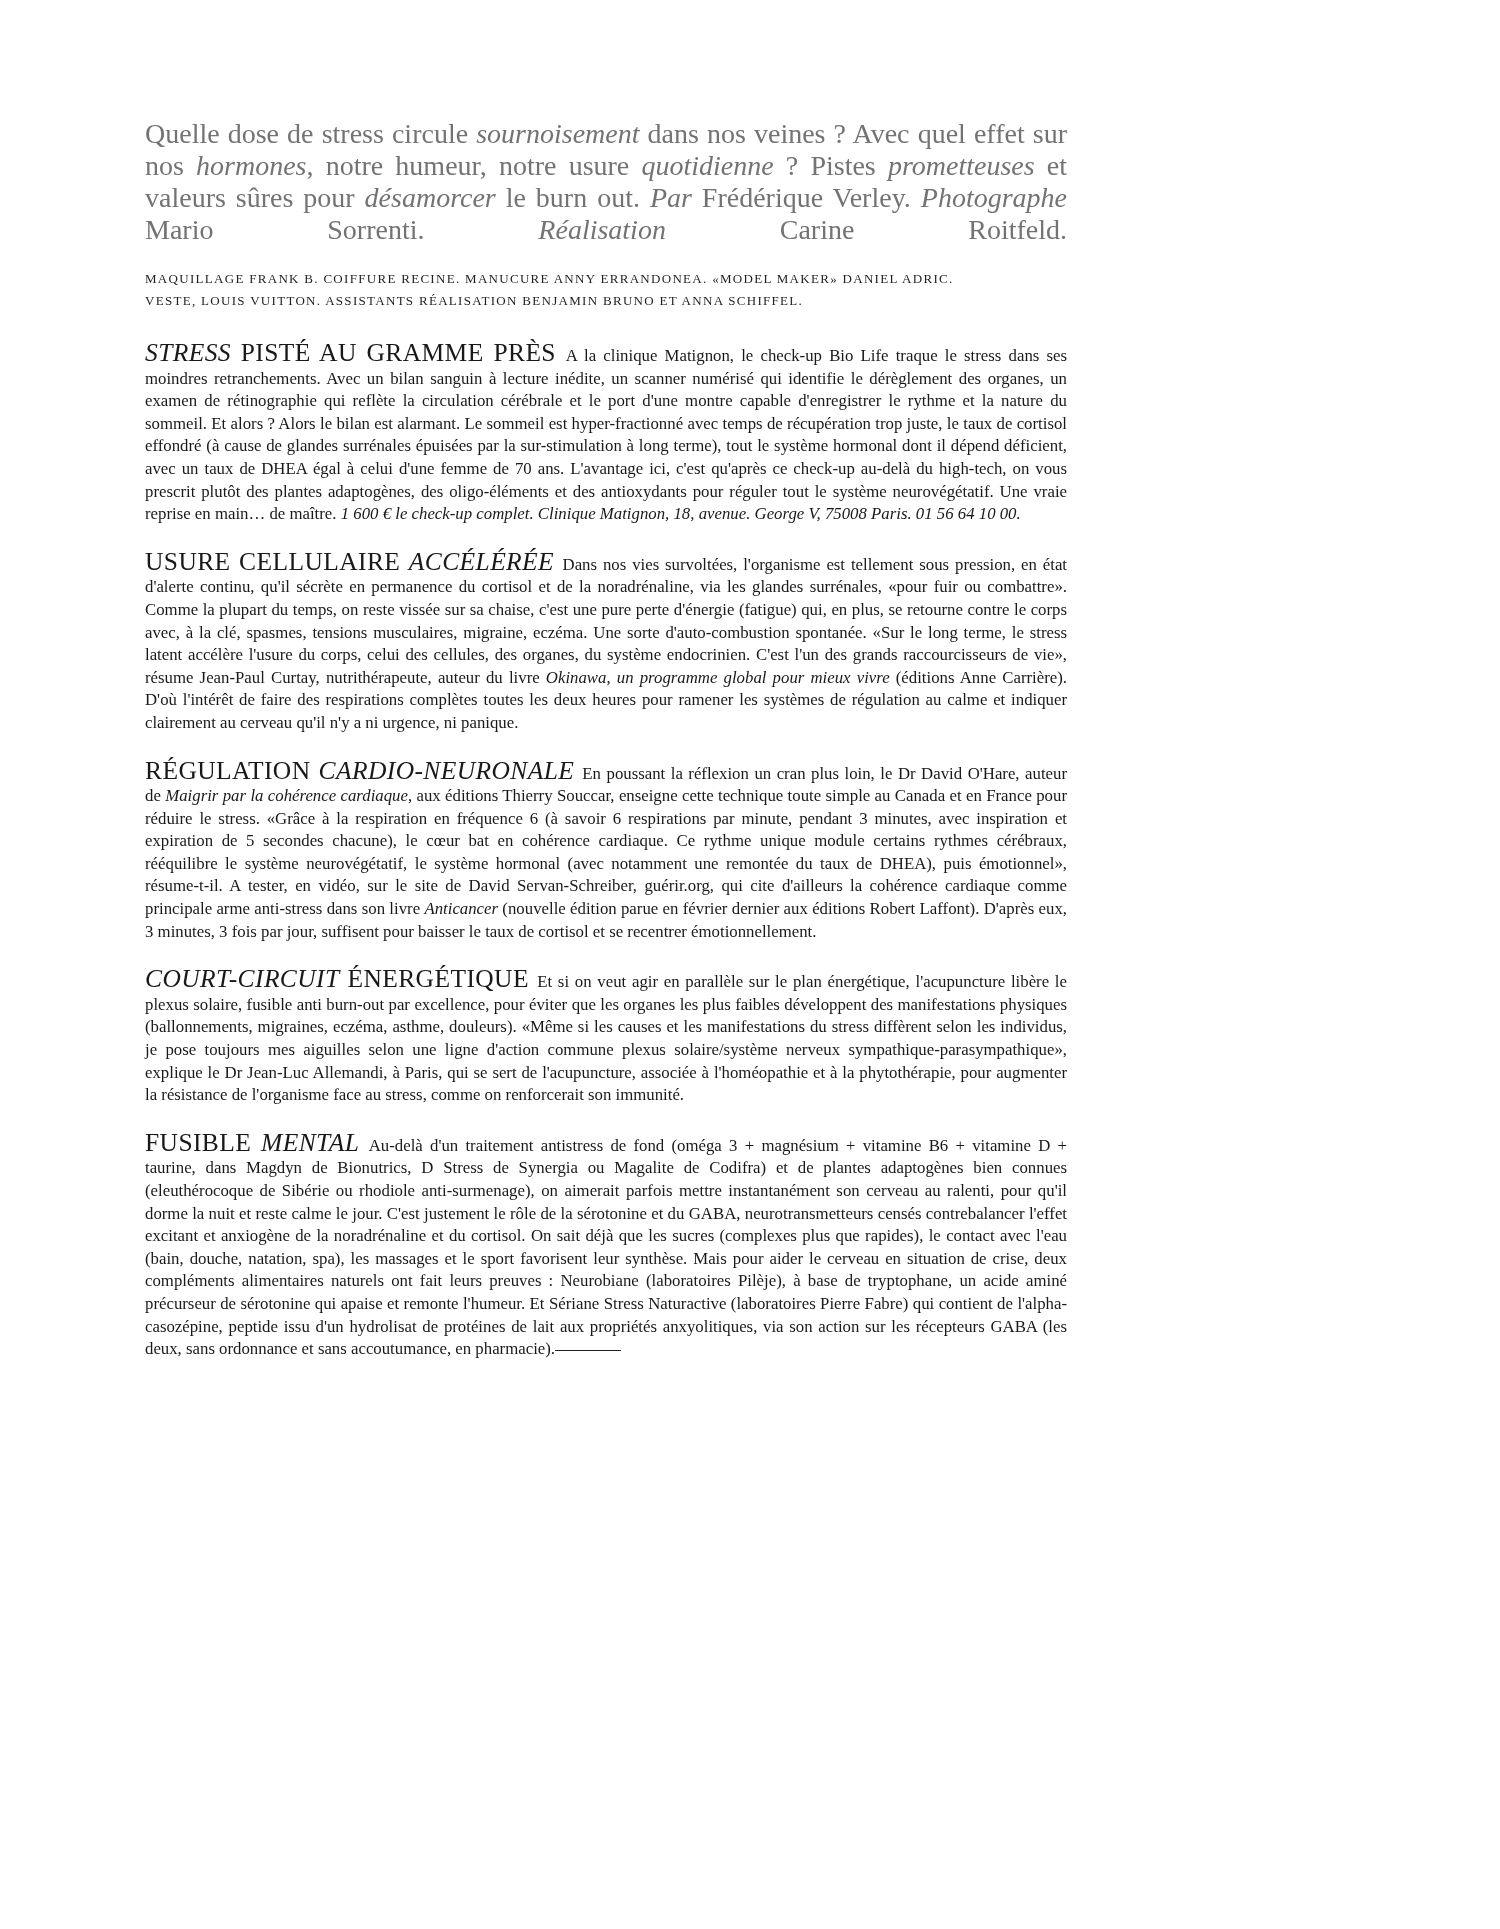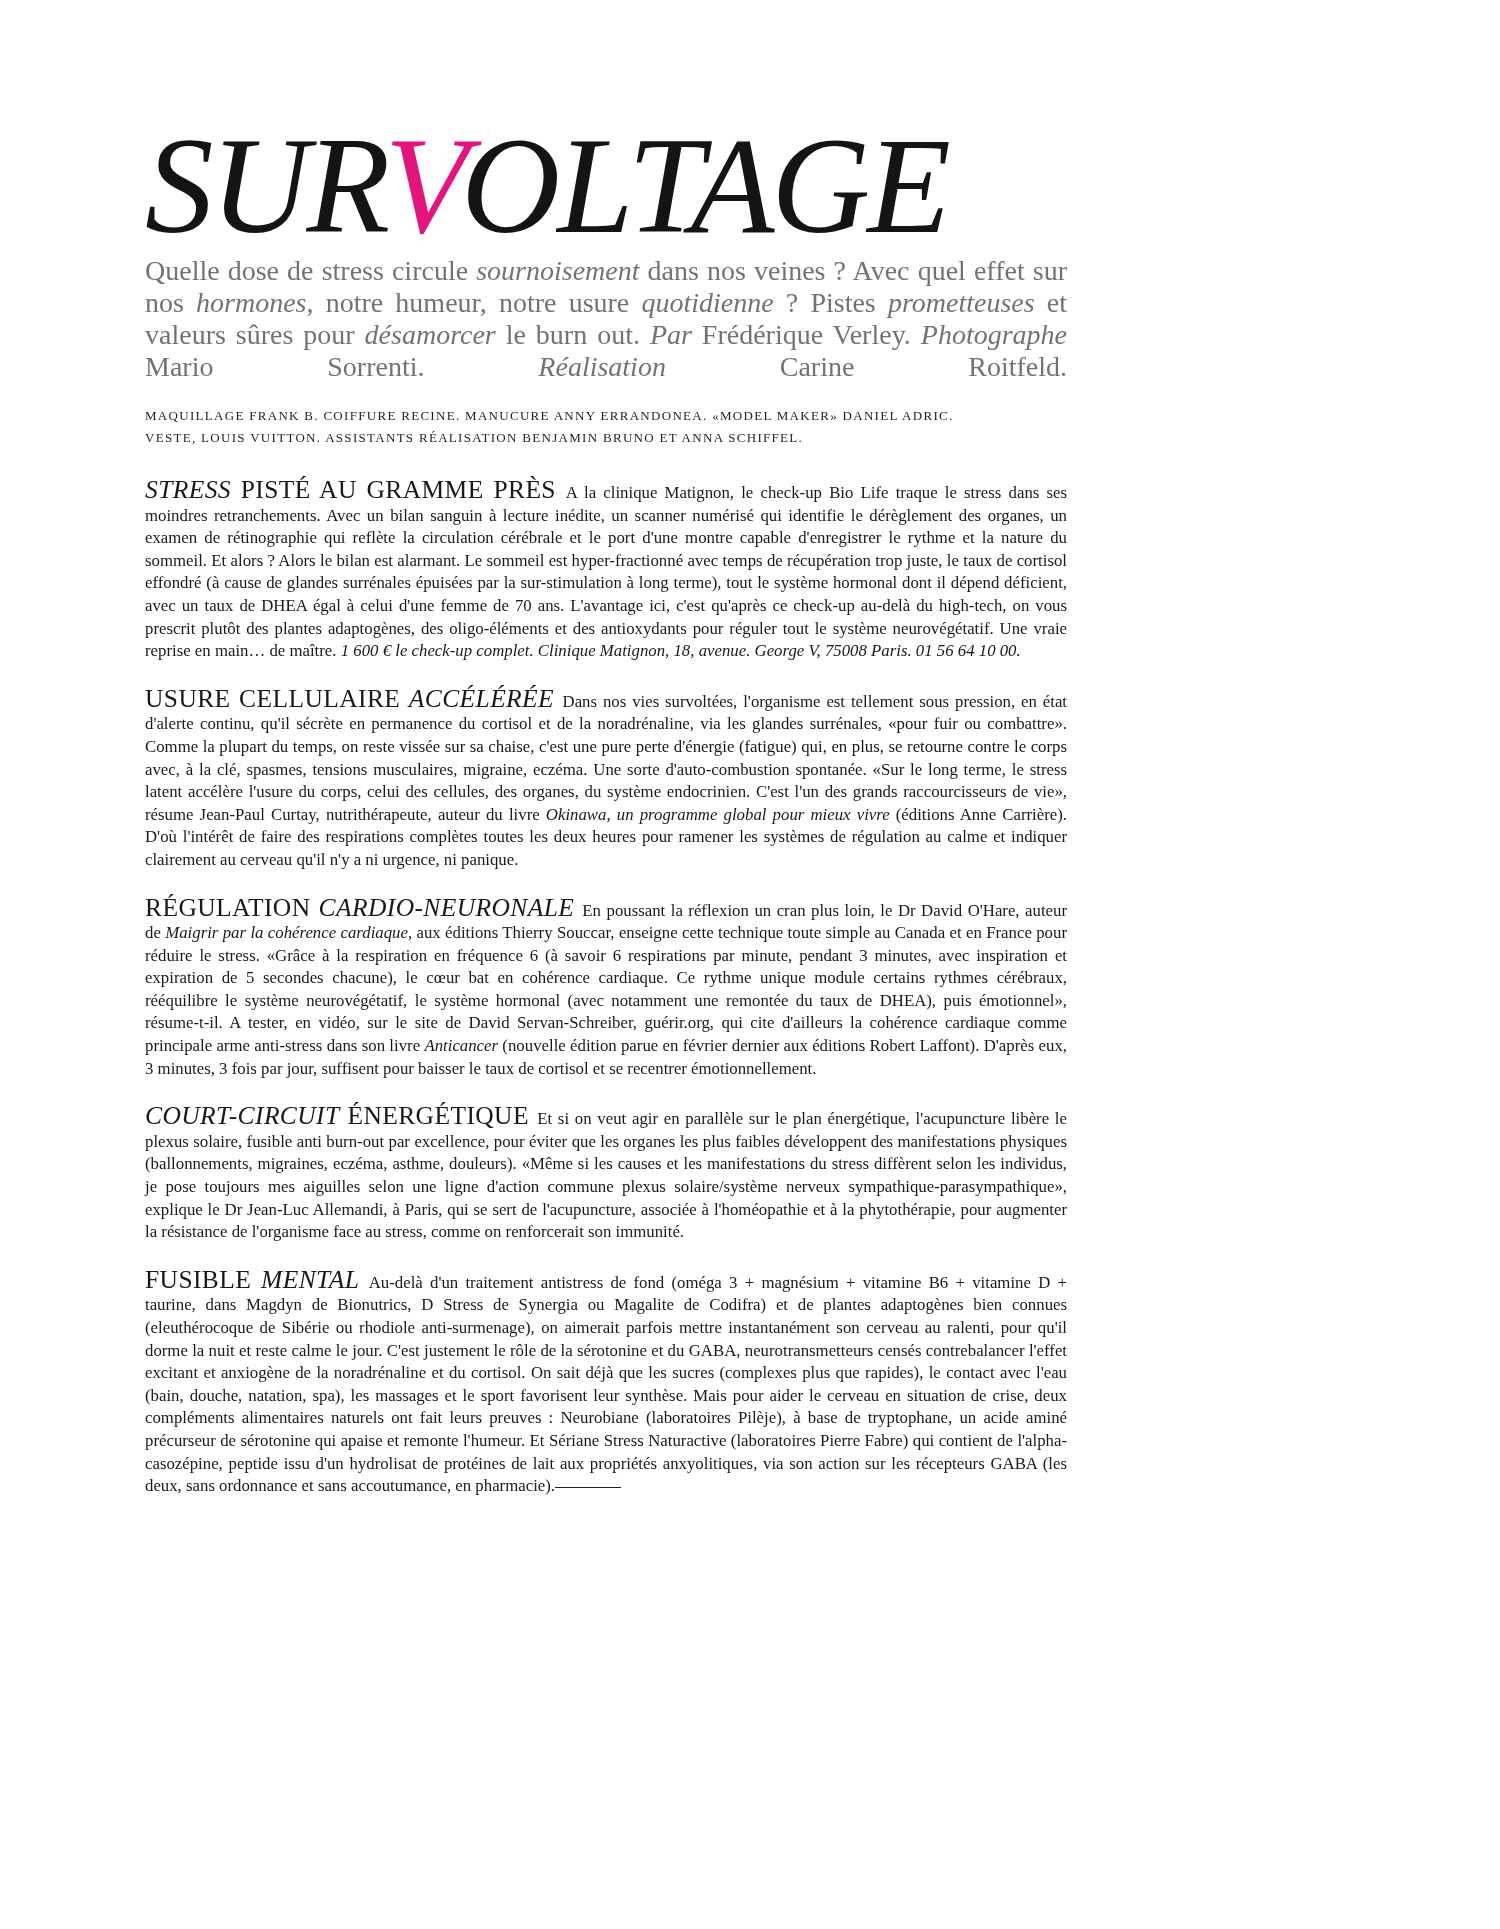--- a/index.html
+++ b/index.html
@@ -65,21 +65,20 @@
     height: 0;
     border-bottom: 1.8px solid #222;
     vertical-align: 3px;
   }
 </style>
 </head>
 <body>
 
 <div class="page">
 
-  <h1 class="headline"><span>SUR</span><span class="accent">V</span><span>OLTAGE</span></h1>
 
   <p class="standfirst"><span>Quelle dose de stress circule </span><span class="it">sournoisement</span><span> dans nos veines ? Avec quel effet sur nos </span><span class="it">hormones</span><span>, notre humeur, notre usure </span><span class="it">quotidienne</span><span> ? Pistes </span><span class="it">prometteuses</span><span> et valeurs sûres pour </span><span class="it">désamorcer</span><span> le burn out. </span><span class="it">Par </span><span>Frédérique Verley. </span><span class="it">Photographe </span><span>Mario Sorrenti. </span><span class="it">Réalisation </span><span>Carine Roitfeld.</span></p>
 
   <p class="credits">
     <span>MAQUILLAGE FRANK B. COIFFURE RECINE. MANUCURE ANNY ERRANDONEA. «MODEL MAKER» DANIEL ADRIC.</span><br>
     <span>VESTE, LOUIS VUITTON. ASSISTANTS RÉALISATION BENJAMIN BRUNO ET ANNA SCHIFFEL.</span>
   </p>
 
   <div class="body">
     <p class="section"><span class="it runin">STRESS</span><span class="runin"> PISTÉ AU GRAMME PRÈS </span><span>A la clinique Matignon, le check-up Bio Life traque le stress dans ses moindres retranchements. Avec un bilan sanguin à lecture inédite, un scanner numérisé qui identifie le dérèglement des organes, un examen de rétinographie qui reflète la circulation cérébrale et le port d'une montre capable d'enregistrer le rythme et la nature du sommeil. Et alors ? Alors le bilan est alarmant. Le sommeil est hyper-fractionné avec temps de récupération trop juste, le taux de cortisol effondré (à cause de glandes surrénales épuisées par la sur-stimulation à long terme), tout le système hormonal dont il dépend déficient, avec un taux de DHEA égal à celui d'une femme de 70 ans. L'avantage ici, c'est qu'après ce check-up au-delà du high-tech, on vous prescrit plutôt des plantes adaptogènes, des oligo-éléments et des antioxydants pour réguler tout le système neurovégétatif. Une vraie reprise en main… de maître. </span><span class="it">1 600 € le check-up complet. Clinique Matignon, 18, avenue. George V, 75008 Paris. 01 56 64 10 00.</span></p>

